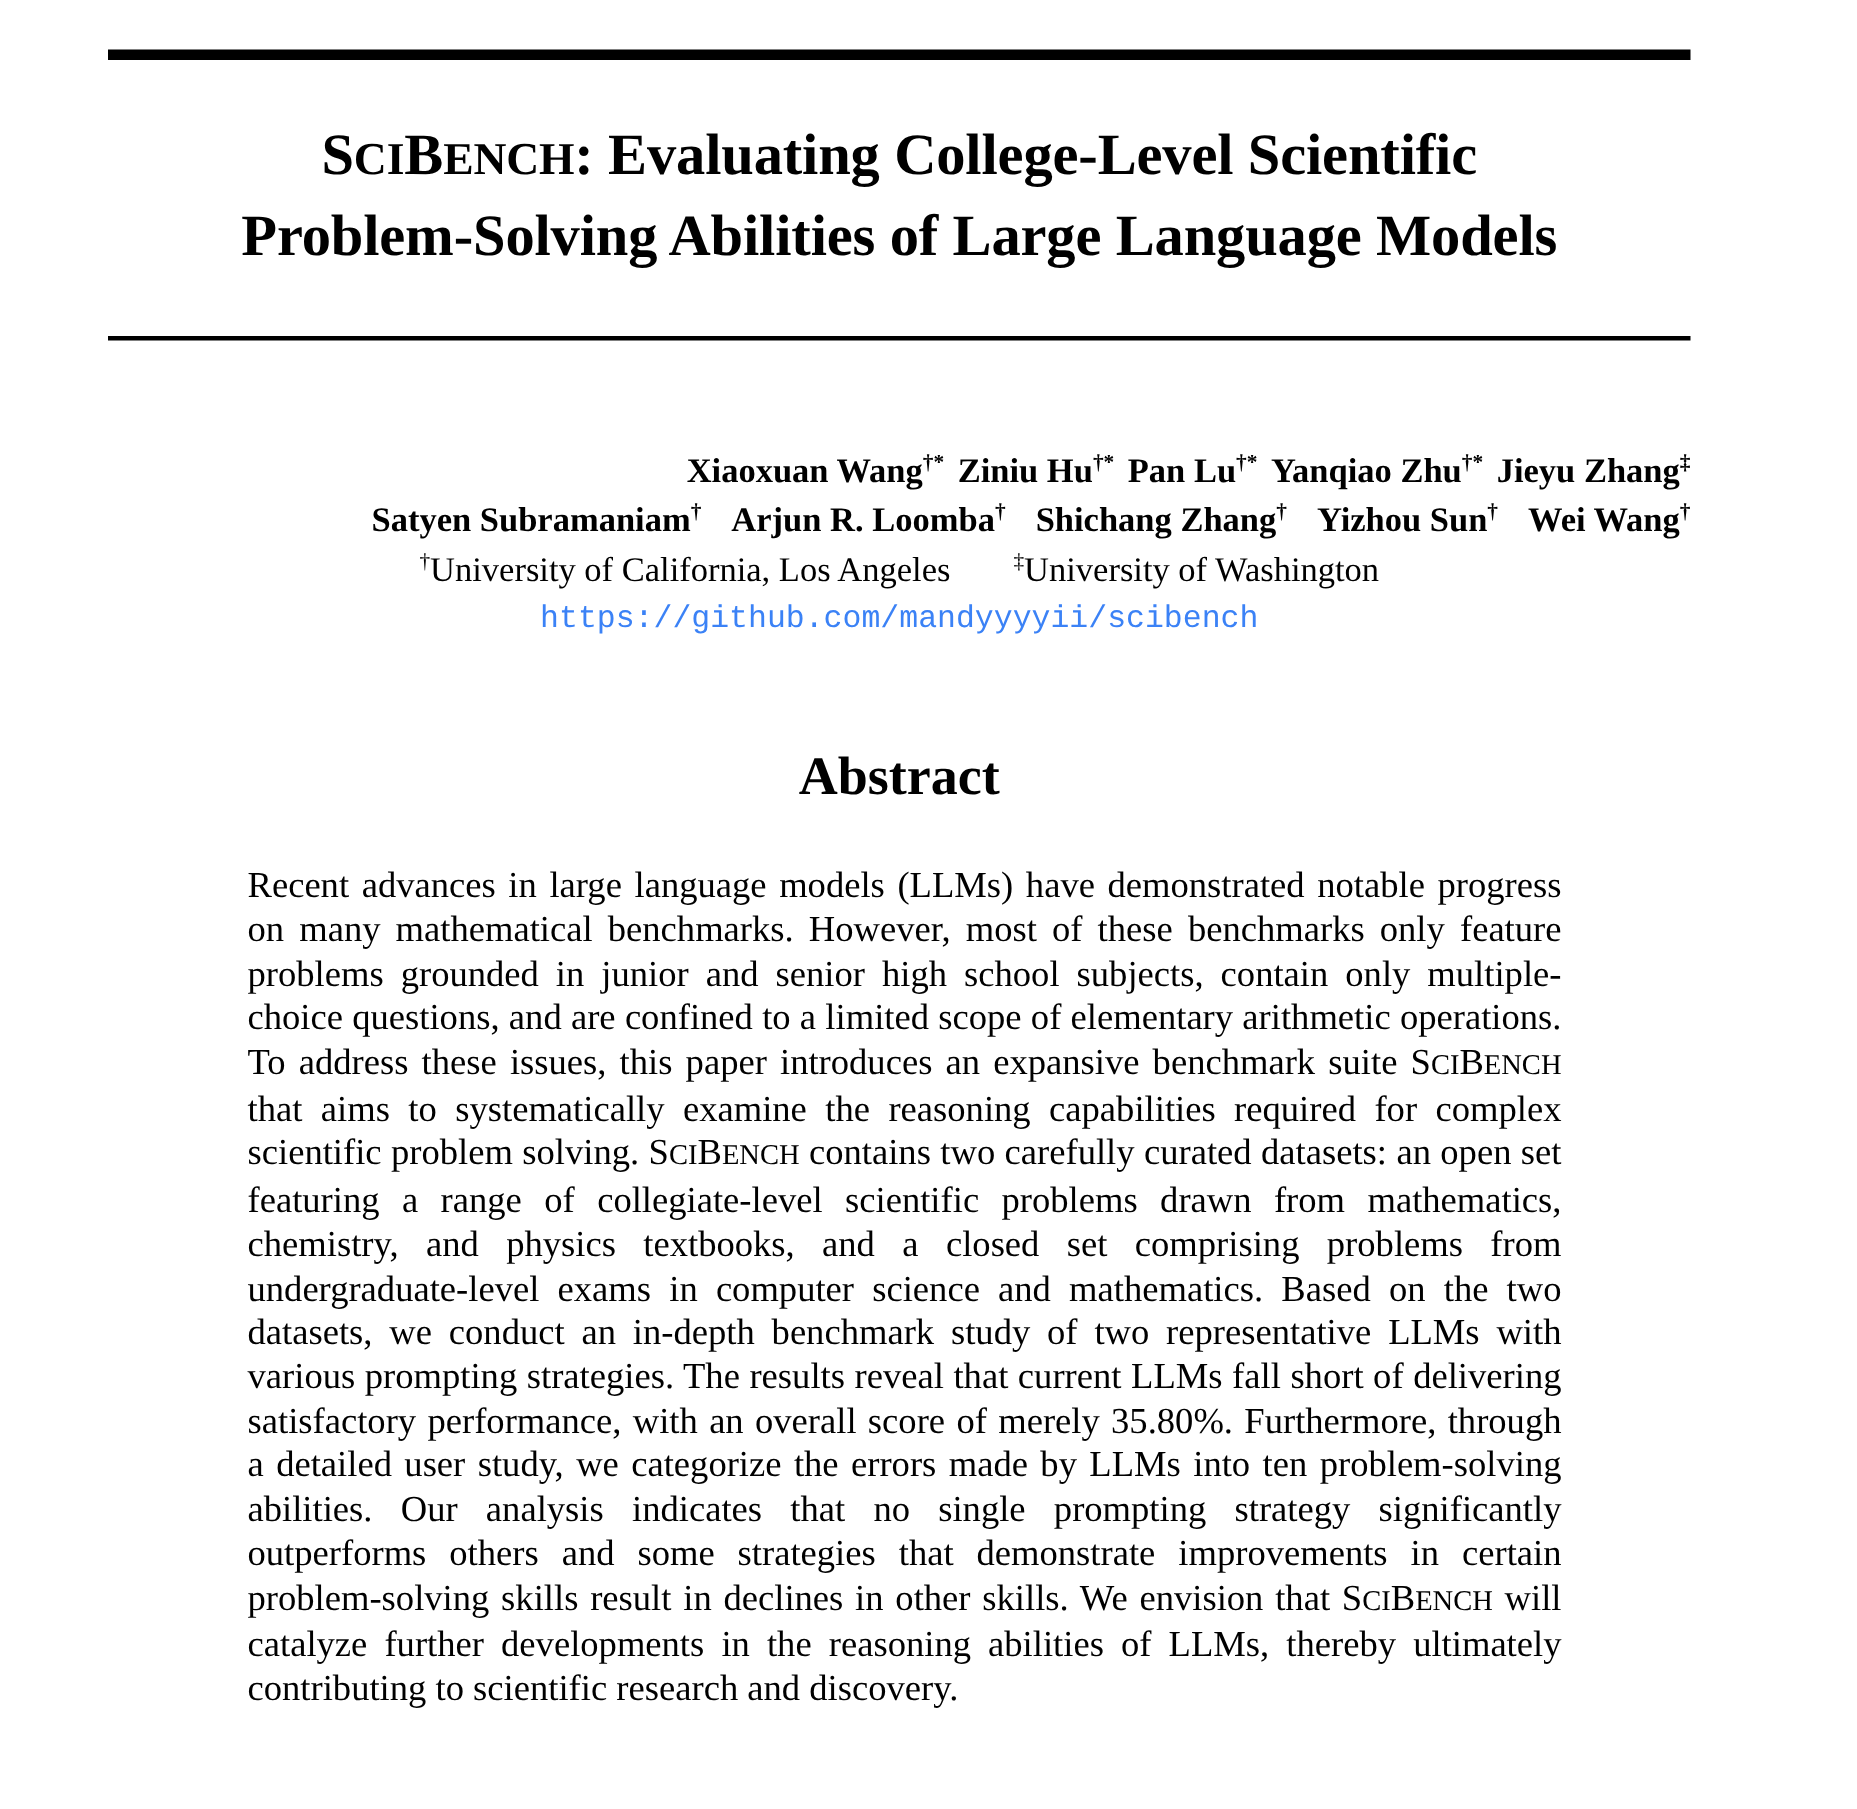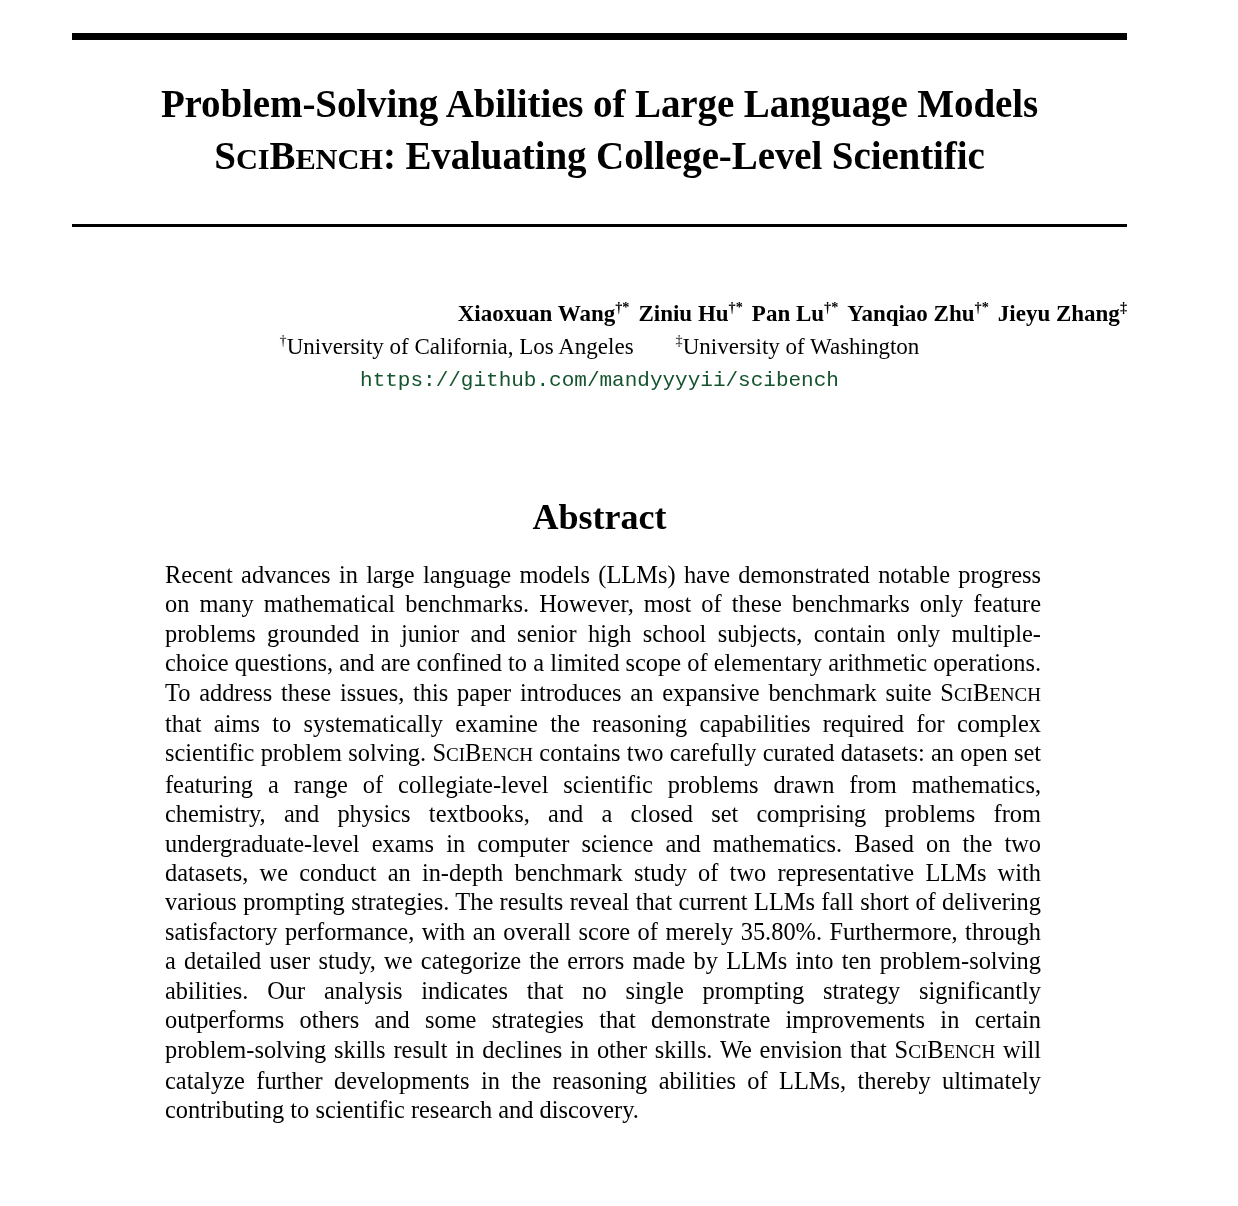--- a/index.html
+++ b/index.html
@@ -92,66 +92,67 @@
     font-family: Liberation Serif, serif;
   }
   .affil-line .gap-affil { display: inline-block; width: 42px; }
   .affil-line sup { font-weight: normal; }
 
   .url-line {
     margin-top: 2px;
     font-family: "Liberation Mono", "DejaVu Sans Mono", monospace;
     font-size: 21px;
     line-height: 30px;
-    color: #14532d;
+    color: #3b82f6;
     letter-spacing: 0px;
   }
 
   
   .abstract-heading {
     position: absolute;
     left: 72px;
     top: 500px;
     width: 1055px;
     text-align: center;
     font-size: 36px;
     font-weight: bold;
     line-height: 34px;
   }
 
   .abstract-body {
     position: absolute;
     left: 165px;
-    top: 560px;
+    top: 576px;
     width: 876px;
     font-size: 24.4px;
     line-height: 29.4px;
     text-align: justify;
     text-justify: inter-word;
     hyphens: manual;
   }
   .abstract-body p { margin: 0; }
 </style>
 </head>
 <body>
 
 <div class="page">
 
   <div class="rule-thick"></div>
 
   <div class="title-block">
+    <div class="title-line"><span class="sc-big">S</span><span class="sc-small">CI</span><span class="sc-big">B</span><span class="sc-small">ENCH</span><span>: Evaluating College-Level Scientific</span></div>
     <div class="title-line">Problem-Solving Abilities of Large Language Models</div>
-    <div class="title-line"><span class="sc-big">S</span><span class="sc-small">CI</span><span class="sc-big">B</span><span class="sc-small">ENCH</span><span>: Evaluating College-Level Scientific</span></div>
   </div>
 
   <div class="rule-thin"></div>
 
   <div class="authors">
     <div class="author-line"><span>Xiaoxuan Wang</span><sup>†*</sup><span class="gap"></span><span>Ziniu Hu</span><sup>†*</sup><span class="gap"></span><span>Pan Lu</span><sup>†*</sup><span class="gap"></span><span>Yanqiao Zhu</span><sup>†*</sup><span class="gap"></span><span>Jieyu Zhang</span><sup>‡</sup></div>
 
+    <div class="author-line"><span>Satyen Subramaniam</span><sup>†</sup><span class="gap-wide"></span><span>Arjun R. Loomba</span><sup>†</sup><span class="gap-wide"></span><span>Shichang Zhang</span><sup>†</sup><span class="gap-wide"></span><span>Yizhou Sun</span><sup>†</sup><span class="gap-wide"></span><span>Wei Wang</span><sup>†</sup></div>
 
     <div class="affil-line"><sup>†</sup><span>University of California, Los Angeles</span><span class="gap-affil"></span><sup>‡</sup><span>University of Washington</span></div>
 
     <div class="url-line">https://github.com/mandyyyyii/scibench</div>
   </div>
 
   <div class="abstract-heading">Abstract</div>
 
   <div class="abstract-body">
     <p><span>Recent advances in large language models (LLMs) have demonstrated notable progress on many mathematical benchmarks. However, most of these benchmarks only feature problems grounded in junior and senior high school subjects, contain only multiple-choice questions, and are confined to a limited scope of elementary arithmetic operations. To address these issues, this paper introduces an expansive benchmark suite </span><span class="sc-big">S</span><span class="sc-small">CI</span><span class="sc-big">B</span><span class="sc-small">ENCH</span><span> that aims to systematically examine the reasoning capabilities required for complex scientific problem solving. </span><span class="sc-big">S</span><span class="sc-small">CI</span><span class="sc-big">B</span><span class="sc-small">ENCH</span><span> contains two carefully curated datasets: an open set featuring a range of collegiate-level scientific problems drawn from mathematics, chemistry, and physics textbooks, and a closed set comprising problems from undergraduate-level exams in computer science and mathematics. Based on the two datasets, we conduct an in-depth benchmark study of two representative LLMs with various prompting strategies. The results reveal that current LLMs fall short of delivering satisfactory performance, with an overall score of merely 35.80%. Furthermore, through a detailed user study, we categorize the errors made by LLMs into ten problem-solving abilities. Our analysis indicates that no single prompting strategy significantly outperforms others and some strategies that demonstrate improvements in certain problem-solving skills result in declines in other skills. We envision that </span><span class="sc-big">S</span><span class="sc-small">CI</span><span class="sc-big">B</span><span class="sc-small">ENCH</span><span> will catalyze further developments in the reasoning abilities of LLMs, thereby ultimately contributing to scientific research and discovery.</span></p>

